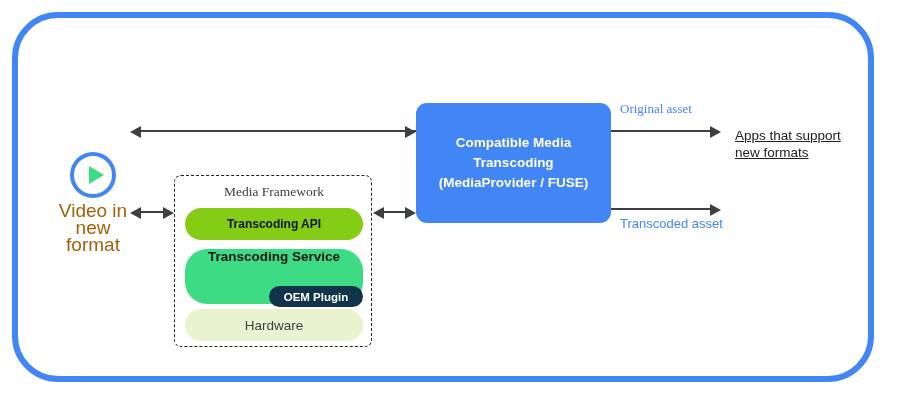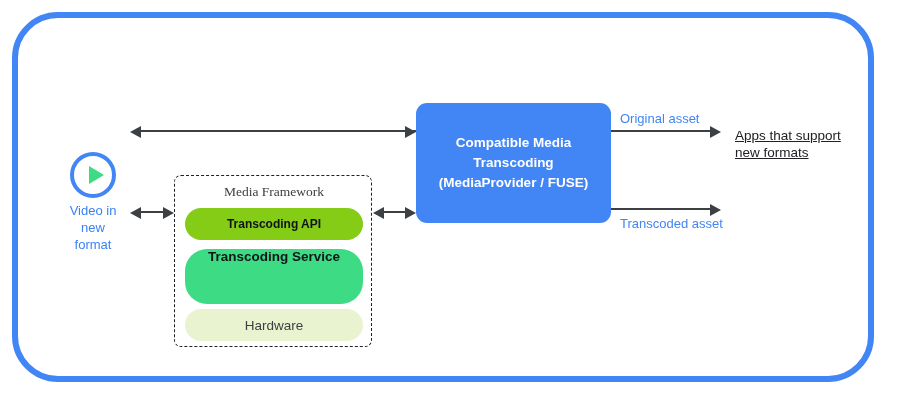--- a/index.html
+++ b/index.html
@@ -48,23 +48,23 @@
     border-top: 9px solid transparent;
     border-bottom: 9px solid transparent;
     border-left: 15px solid #3ddc84;
   }
   #video-caption {
     position: absolute;
     left: 43px;
     top: 202px;
     width: 100px;
     text-align: center;
-    font-size: 13px;
+    font-size: 19px;
     line-height: 17px;
-    color: #3b82f6;
+    color: #a16207;
     white-space: pre-line;
   }
   
   #media-framework {
     position: absolute;
     left: 174px;
     top: 175px;
     width: 198px;
     height: 172px;
     border: 1.6px dashed #202124;
@@ -185,21 +185,21 @@
   
   #arrow-trans { left: 611px; top: 208px; width: 103px; }
   #arrow-trans-h { left: 710px; top: 204px; }
 
   .asset-label {
     position: absolute;
     font-size: 13px;
     color: #4285f4;
     white-space: nowrap;
   }
-  #label-original { left: 620px; top: 111px; }
+  #label-original { left: 620px; top: 101px; font-family: Liberation Serif, serif; }
   #label-transcoded { left: 620px; top: 216px; }
 
   .app-label {
     position: absolute;
     font-size: 13.5px;
     line-height: 17px;
     color: #202124;
     white-space: pre-line;
   }
   #label-apps-support { left: 735px; top: 127px; text-decoration: underline; }
@@ -231,20 +231,21 @@
   <div class="head head-l" id="arrow-mf-hl"></div>
   <div class="head head-r" id="arrow-mf-hr"></div>
 
   <div id="media-framework">
     <div id="mf-title">Media Framework</div>
 
     <div class="stack-box" id="box-api">Transcoding API</div>
 
     <div class="stack-box" id="box-service">Transcoding Service</div>
 
+    <div id="oem-plugin">OEM Plugin</div>
 
     <div class="stack-box" id="box-hardware">Hardware</div>
   </div>
 
   <div id="cmt-box">Compatible Media
 Transcoding
 (MediaProvider / FUSE)</div>
 
   <div class="arrow-line" id="arrow-orig"></div>
   <div class="head head-r" id="arrow-orig-h"></div>

